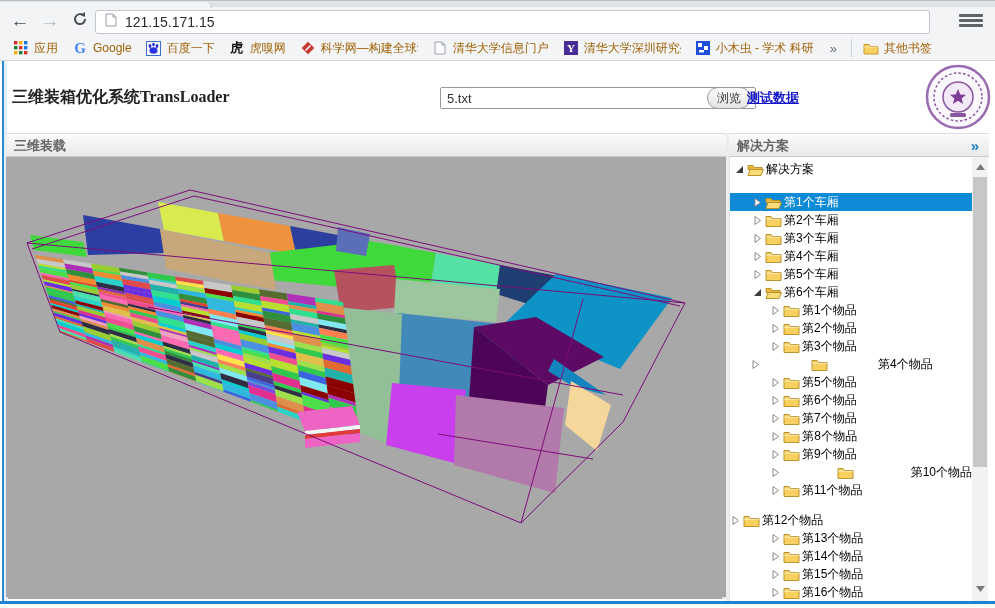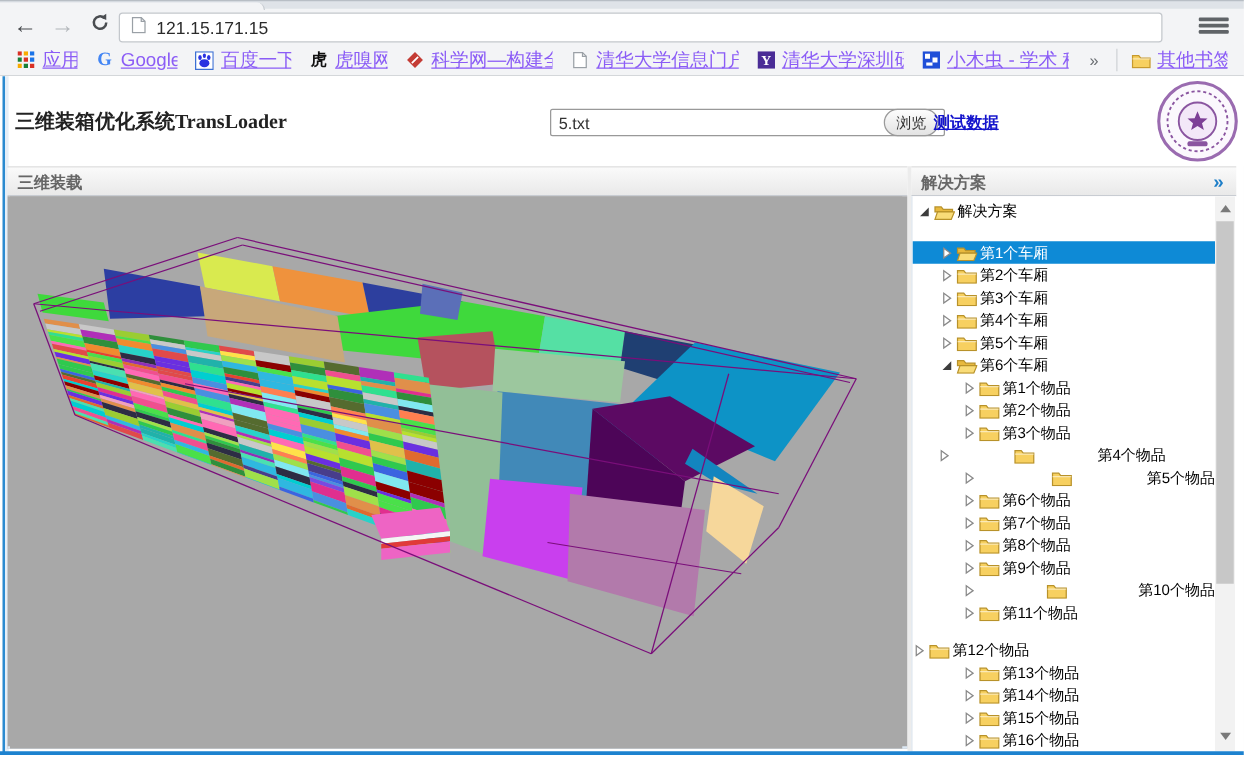--- a/index.html
+++ b/index.html
@@ -18,21 +18,21 @@
   #addressbar { position:absolute; left:95px; top:3px; width:835px; height:24px; background:#fff;
                 border:1px solid #c3c7cc; border-radius:3px; display:flex; align-items:center; }
   #addressbar .fav { margin:0 8px 0 9px; }
   #addressbar .url { font-size:14px; color:#2b2b2b; }
   #menubtn { position:absolute; right:12px; top:5px; width:24px; height:20px; cursor:pointer; }
   #menubtn span { display:block; height:3px; background:#606468; margin:2px 0; border-radius:1px;}
   #bookmarksbar { position:absolute; left:0; top:36px; width:995px; height:25px; background:#f3f4f6;
                   border-bottom:1px solid #d4d7da; display:flex; align-items:center; padding:0 6px; }
   .bm { display:flex; align-items:center; margin:0 7px; cursor:pointer; white-space:nowrap; overflow:hidden; }
   .bm .ic { width:16px; height:16px; margin-right:5px; flex:0 0 16px; display:flex; align-items:center; justify-content:center;}
-  .bm .lb { font-size:15px; color:#8b5cf6;text-decoration:underline; }
+  .bm .lb { font-size:12px; color:#a16207; }
   .bm-trunc { max-width:118px; }
   #bm-overflow { font-size:13px; color:#6a6e72; margin:0 10px; cursor:pointer; }
   #bm-sep { width:1px; height:18px; background:#cfd2d6; margin:0 4px; }
 
   
   #page { position:absolute; left:0; top:61px; width:995px; height:547px; background:#fff; }
   #blue-left { position:absolute; left:2px; top:0; width:2px; height:543px; background:#2a8ad0; }
   #blue-left2 { position:absolute; left:4px; top:0; width:3px; height:543px; background:#e4eef8; }
   #blue-bottom { position:absolute; left:0; top:540px; width:995px; height:3px; background:#1d82cf; }
 
@@ -681,21 +681,21 @@
             </svg>
           </span>
           <span class="tfold">
             <svg width="17" height="13" viewBox="0 0 17 13">
               <path d="M1 2.5 h5 l1.6 2 h8.4 v8 h-15 z" fill="#f7d060" stroke="#b8922a"></path>
               <path d="M1 5.2 h15" stroke="#fff" stroke-opacity="0.55"></path>
             </svg>
           </span>
           <span class="tlabel">第4个物品</span>
         </div>
-        <div class="trow" style="padding-left: 40px; justify-content: space-between;">
+        <div class="trow" style="padding-left: 40px;">
           <span class="tw">
             <svg width="11" height="11">
               <polygon points="3,1.5 3,9.5 8.5,5.5" fill="#fff" stroke="#8a8a8a"></polygon>
             </svg>
           </span>
           <span class="tfold">
             <svg width="17" height="13" viewBox="0 0 17 13">
               <path d="M1 2.5 h5 l1.6 2 h8.4 v8 h-15 z" fill="#f7d060" stroke="#b8922a"></path>
               <path d="M1 5.2 h15" stroke="#fff" stroke-opacity="0.55"></path>
             </svg>
@@ -723,21 +723,21 @@
             </svg>
           </span>
           <span class="tfold">
             <svg width="17" height="13" viewBox="0 0 17 13">
               <path d="M1 2.5 h5 l1.6 2 h8.4 v8 h-15 z" fill="#f7d060" stroke="#b8922a"></path>
               <path d="M1 5.2 h15" stroke="#fff" stroke-opacity="0.55"></path>
             </svg>
           </span>
           <span class="tlabel">第7个物品</span>
         </div>
-        <div class="trow" style="padding-left: 40px;">
+        <div class="trow" style="padding-left: 40px; font-family: Liberation Mono, monospace;">
           <span class="tw">
             <svg width="11" height="11">
               <polygon points="3,1.5 3,9.5 8.5,5.5" fill="#fff" stroke="#8a8a8a"></polygon>
             </svg>
           </span>
           <span class="tfold">
             <svg width="17" height="13" viewBox="0 0 17 13">
               <path d="M1 2.5 h5 l1.6 2 h8.4 v8 h-15 z" fill="#f7d060" stroke="#b8922a"></path>
               <path d="M1 5.2 h15" stroke="#fff" stroke-opacity="0.55"></path>
             </svg>

